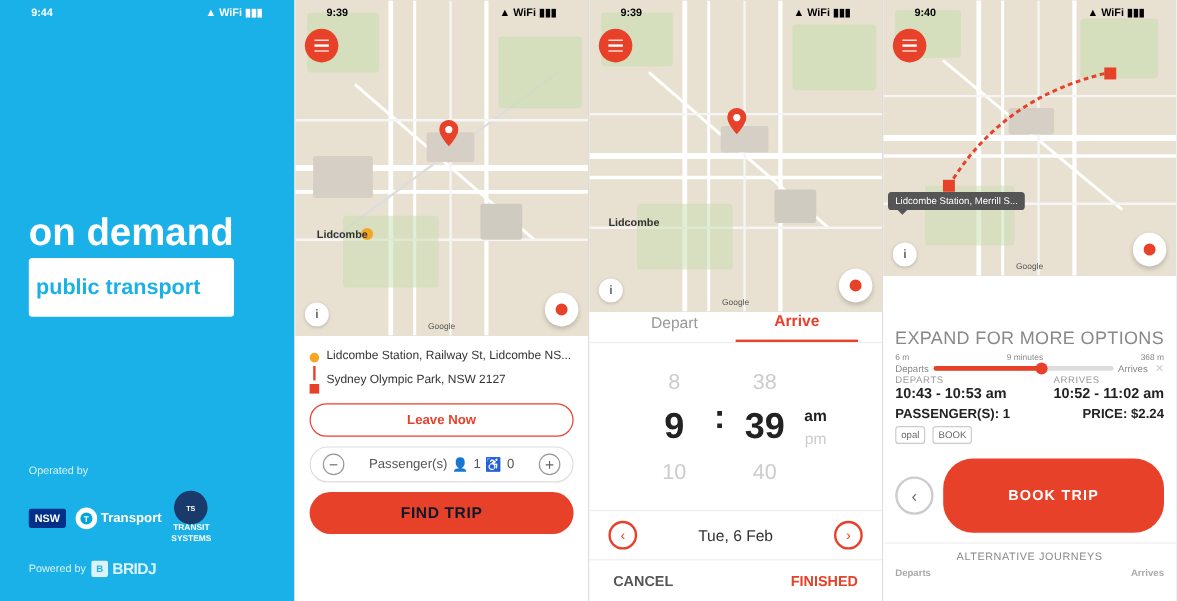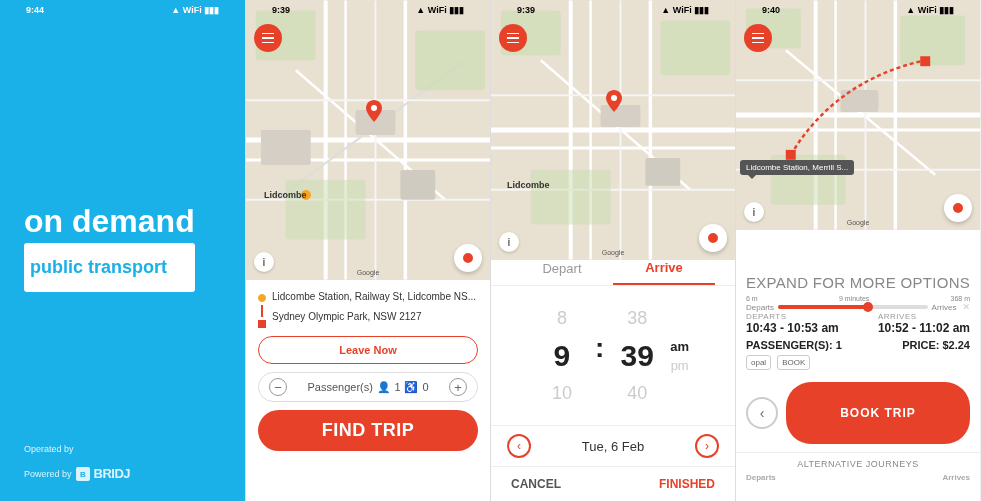--- a/index.html
+++ b/index.html
@@ -344,25 +344,25 @@
     }
     .pax-label {
       font-size: 11px;
       color: #555;
       display: flex;
       align-items: center;
       gap: 4px;
     }
     .btn-find-trip {
       background: #e8412a;
-      color: #ffffff;
+      color: #0f172a;
       border: none;
       border-radius: 25px;
       padding: 10px 0;
-      font-size: 18px;
+      font-size: 13px;
       font-weight: 700;
       text-align: center;
       letter-spacing: 0.5px;
       cursor: pointer;
     }
     .tab-depart {
       flex: 1;
       text-align: center;
       font-size: 13px;
       font-weight: 500;
@@ -648,20 +648,41 @@
   <div class="status-bar">
     <span style="color:white">9:44</span>
     <span style="color:white; font-size:9px;">▲ WiFi ▮▮▮</span>
   </div>
   <div class="screen1-title">
     <div class="on-demand-text">on demand</div>
     <div class="public-transport-badge">public transport</div>
   </div>
   <div>
     <div class="operated-by-label">Operated by</div>
+    <div class="screen1-logos">
+      <div class="logo-nsw">NSW</div>
+      <div class="logo-transport">
+        <div class="logo-transport-icon">
+          <svg width="12" height="12" viewBox="0 0 12 12">
+            <circle cx="6" cy="6" r="5" fill="#00a5de"></circle>
+            <text x="6" y="9" text-anchor="middle" fill="white" font-size="7" font-weight="bold">T</text>
+          </svg>
+        </div>
+        <span style="color:white; font-size:11px; font-weight:700;">Transport</span>
+      </div>
+      <div class="logo-transit">
+        <div class="logo-transit-circle">
+          <svg width="16" height="16" viewBox="0 0 16 16">
+            <circle cx="8" cy="8" r="7" fill="#1a3a6b"></circle>
+            <text x="8" y="11" text-anchor="middle" fill="white" font-size="6" font-weight="bold">TS</text>
+          </svg>
+        </div>
+        <div class="logo-transit-text" style="color:white; font-size:7px; text-align:center;">TRANSIT<br>SYSTEMS</div>
+      </div>
+    </div>
     <div class="screen1-powered" style="margin-top:12px;">
       <span>Powered by</span>
       <svg width="14" height="14" viewBox="0 0 14 14">
         <rect width="14" height="14" rx="2" fill="white"></rect>
         <text x="7" y="10" text-anchor="middle" fill="#1ab0e8" font-size="8" font-weight="bold">B</text>
       </svg>
       <span class="bridj-logo">BRIDJ</span>
     </div>
   </div>
 </div>

